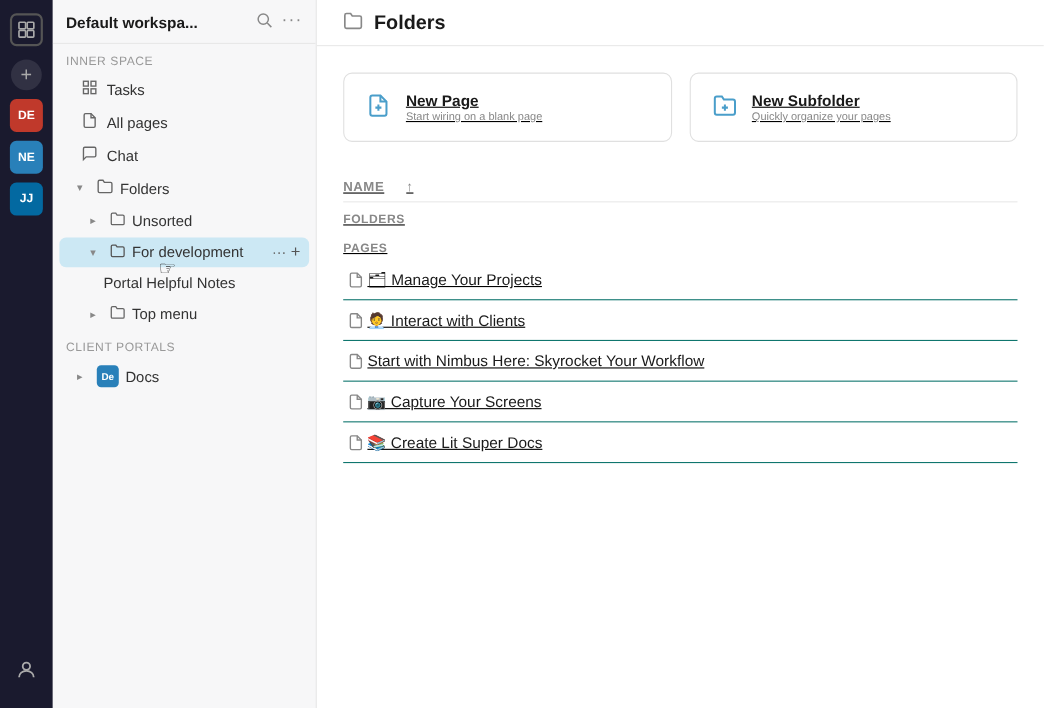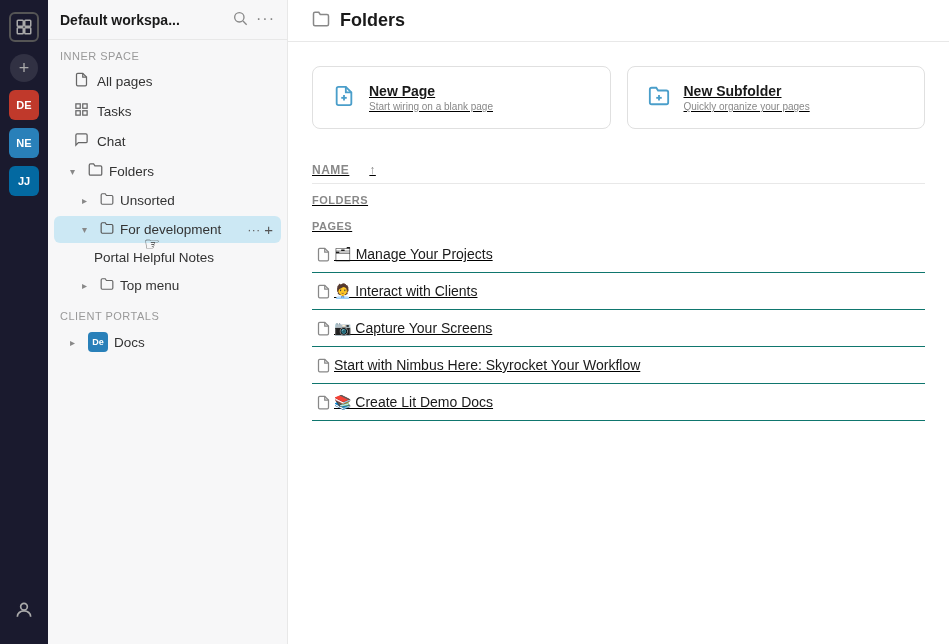--- a/index.html
+++ b/index.html
@@ -234,37 +234,37 @@
       </span>
       <span style="font-size:16px; color:#888; letter-spacing:1px;">···</span>
     </div>
   </div>
 
   <div class="section-label">INNER SPACE</div>
 
   <div class="nav-item">
     <span class="icon">
       <svg width="15" height="15" viewBox="0 0 24 24" fill="none" stroke="#666" stroke-width="2">
-        <path d="M14 2H6a2 2 0 0 0-2 2v16a2 2 0 0 0 2 2h12a2 2 0 0 0 2-2V8z"></path>
-        <polyline points="14 2 14 8 20 8"></polyline>
-      </svg>
-    </span>
-    <span>All pages</span>
-  </div>
-
-  <div class="nav-item">
-    <span class="icon">
-      <svg width="15" height="15" viewBox="0 0 24 24" fill="none" stroke="#666" stroke-width="2">
         <rect x="3" y="3" width="7" height="7"></rect>
           <rect x="14" y="3" width="7" height="7"></rect>
         <rect x="3" y="14" width="7" height="7"></rect>
           <rect x="14" y="14" width="7" height="7"></rect>
       </svg>
     </span>
     <span>Tasks</span>
+  </div>
+
+  <div class="nav-item">
+    <span class="icon">
+      <svg width="15" height="15" viewBox="0 0 24 24" fill="none" stroke="#666" stroke-width="2">
+        <path d="M14 2H6a2 2 0 0 0-2 2v16a2 2 0 0 0 2 2h12a2 2 0 0 0 2-2V8z"></path>
+        <polyline points="14 2 14 8 20 8"></polyline>
+      </svg>
+    </span>
+    <span>All pages</span>
   </div>
 
   <div class="nav-item">
     <span class="icon">
       <svg width="15" height="15" viewBox="0 0 24 24" fill="none" stroke="#666" stroke-width="2">
         <path d="M21 15a2 2 0 0 1-2 2H7l-4 4V5a2 2 0 0 1 2-2h14a2 2 0 0 1 2 2z"></path>
       </svg>
     </span>
     <span>Chat</span>
   </div>
@@ -399,37 +399,37 @@
         <span class="row-text">🧑‍💼 Interact with Clients</span>
       </div>
 
       <div class="table-row">
         <span class="row-icon">
           <svg width="15" height="15" viewBox="0 0 24 24" fill="none" stroke="#888" stroke-width="2">
             <path d="M14 2H6a2 2 0 0 0-2 2v16a2 2 0 0 0 2 2h12a2 2 0 0 0 2-2V8z"></path>
             <polyline points="14 2 14 8 20 8"></polyline>
           </svg>
         </span>
-        <span class="row-text">📷 Capture Your Screens</span>
+        <span class="row-text">Start with Nimbus Here: Skyrocket Your Workflow</span>
       </div>
 
       <div class="table-row">
         <span class="row-icon">
           <svg width="15" height="15" viewBox="0 0 24 24" fill="none" stroke="#888" stroke-width="2">
             <path d="M14 2H6a2 2 0 0 0-2 2v16a2 2 0 0 0 2 2h12a2 2 0 0 0 2-2V8z"></path>
             <polyline points="14 2 14 8 20 8"></polyline>
           </svg>
         </span>
-        <span class="row-text">Start with Nimbus Here: Skyrocket Your Workflow</span>
+        <span class="row-text">📷 Capture Your Screens</span>
       </div>
 
       <div class="table-row">
         <span class="row-icon">
           <svg width="15" height="15" viewBox="0 0 24 24" fill="none" stroke="#888" stroke-width="2">
             <path d="M14 2H6a2 2 0 0 0-2 2v16a2 2 0 0 0 2 2h12a2 2 0 0 0 2-2V8z"></path>
             <polyline points="14 2 14 8 20 8"></polyline>
           </svg>
         </span>
-        <span class="row-text">📚 Create Lit Demo Docs</span>
+        <span class="row-text">📚 Create Lit Super Docs</span>
       </div>
     </div>
   </div>
 </div>
 
 </body></html>

